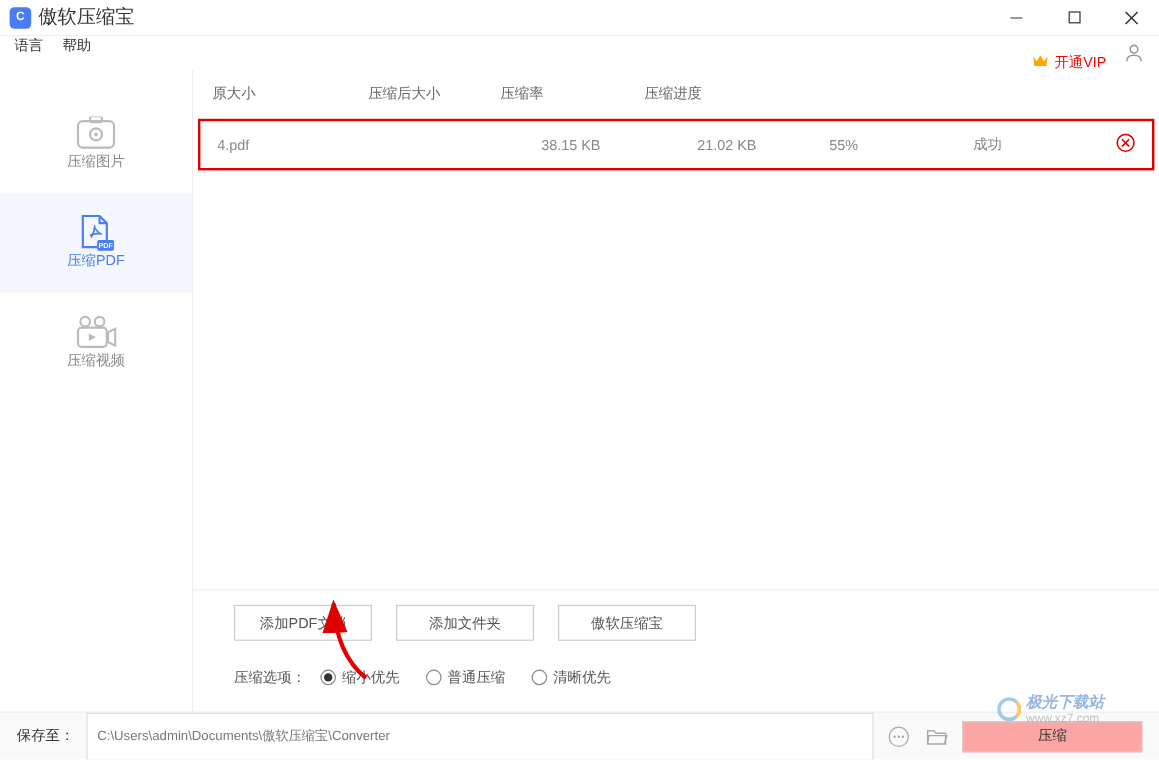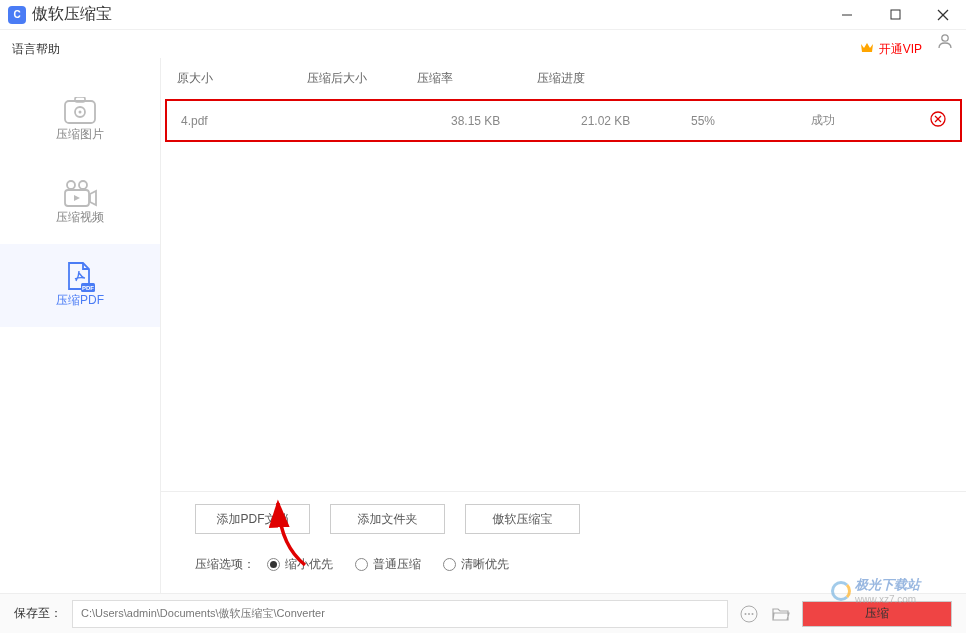--- a/index.html
+++ b/index.html
@@ -50,23 +50,23 @@
       height: 30px;
       display: flex;
       align-items: center;
       justify-content: center;
       cursor: pointer;
       color: #333;
     }
     .menubar {
       height: 28px;
       display: flex;
-      align-items: flex-end;
+      align-items: flex-start;
       padding: 0 12px;
-      gap: 0;
+      gap: 16px;
       font-size: 12px;
     }
     .menu-item {
       color: #333;
       cursor: pointer;
     }
     .vip-area {
       margin-left: auto;
       display: flex;
       align-items: center;
@@ -214,40 +214,40 @@
       gap: 10px;
       border-top: 1px solid #eee;
       background: #fafafa;
     }
     .footer-label {
       font-size: 12px;
       color: #333;
     }
     .path-input {
       flex: 1;
-      height: 28px;
+      height: 40px;
       border: 1px solid #ddd;
       padding: 0 8px;
       font-size: 11px;
       color: #777;
       background: #fff;
     }
     .footer-icon {
       width: 22px;
       height: 22px;
       display: flex;
       align-items: center;
       justify-content: center;
       cursor: pointer;
       color: #888;
     }
     .compress-btn {
       width: 150px;
       height: 26px;
-      background: #ef4444;
+      background: #fca5a5;
       border: 1px solid #ccc;
       font-size: 12px;
       color: #333;
       cursor: pointer;
     }
     .red-arrow {
       position: absolute;
       left: 260px;
       top: 495px;
       pointer-events: none;
@@ -328,43 +328,43 @@
       <div class="sidebar-icon">
         <svg width="34" height="28" viewBox="0 0 34 28">
             <rect x="2" y="4" width="30" height="22" rx="4" fill="none" stroke="#bbb" stroke-width="1.8"></rect>
             <rect x="12" y="0" width="10" height="5" rx="2" fill="none" stroke="#bbb" stroke-width="1.6"></rect>
             <circle cx="17" cy="15" r="5" fill="none" stroke="#bbb" stroke-width="1.8"></circle>
             <circle cx="17" cy="15" r="1.5" fill="#bbb"></circle>
           </svg>
       </div>
       <span>压缩图片</span>
     </div>
+    <div class="sidebar-item active">
+      <div class="sidebar-icon">
+        <svg width="30" height="32" viewBox="0 0 30 32">
+            <path d="M4 2 L18 2 L24 8 L24 28 L4 28 Z" fill="none" stroke="#4a7cf5" stroke-width="1.8"></path>
+            <path d="M18 2 L18 8 L24 8" fill="none" stroke="#4a7cf5" stroke-width="1.8"></path>
+            <path d="M14 10 Q14 15 11 20 M14 12 Q17 16 19 17 M10 18 Q14 16 20 17" fill="none" stroke="#4a7cf5" stroke-width="1.4"></path>
+            <rect x="16" y="22" width="14" height="9" rx="1.5" fill="#4a7cf5"></rect>
+            <text x="23" y="29" font-size="6" fill="#fff" text-anchor="middle" font-weight="bold">PDF</text>
+          </svg>
+      </div>
+      <span>压缩PDF</span>
+    </div>
     <div class="sidebar-item">
       <div class="sidebar-icon">
         <svg width="36" height="28" viewBox="0 0 36 28">
             <circle cx="9" cy="5" r="4" fill="none" stroke="#bbb" stroke-width="1.8"></circle>
             <circle cx="21" cy="5" r="4" fill="none" stroke="#bbb" stroke-width="1.8"></circle>
             <rect x="3" y="10" width="24" height="16" rx="3" fill="none" stroke="#bbb" stroke-width="1.8"></rect>
             <path d="M28 14 L34 11 L34 25 L28 22 Z" fill="none" stroke="#bbb" stroke-width="1.8"></path>
             <path d="M12 15 L18 18 L12 21 Z" fill="#bbb"></path>
           </svg>
       </div>
       <span>压缩视频</span>
-    </div>
-    <div class="sidebar-item active">
-      <div class="sidebar-icon">
-        <svg width="30" height="32" viewBox="0 0 30 32">
-            <path d="M4 2 L18 2 L24 8 L24 28 L4 28 Z" fill="none" stroke="#4a7cf5" stroke-width="1.8"></path>
-            <path d="M18 2 L18 8 L24 8" fill="none" stroke="#4a7cf5" stroke-width="1.8"></path>
-            <path d="M14 10 Q14 15 11 20 M14 12 Q17 16 19 17 M10 18 Q14 16 20 17" fill="none" stroke="#4a7cf5" stroke-width="1.4"></path>
-            <rect x="16" y="22" width="14" height="9" rx="1.5" fill="#4a7cf5"></rect>
-            <text x="23" y="29" font-size="6" fill="#fff" text-anchor="middle" font-weight="bold">PDF</text>
-          </svg>
-      </div>
-      <span>压缩PDF</span>
     </div>
   </div>
 
   <div class="content">
     <div class="table-header">
       <span class="col-orig">原大小</span>
       <span class="col-comp">压缩后大小</span>
       <span class="col-ratio">压缩率</span>
       <span class="col-progress">压缩进度</span>
     </div>

